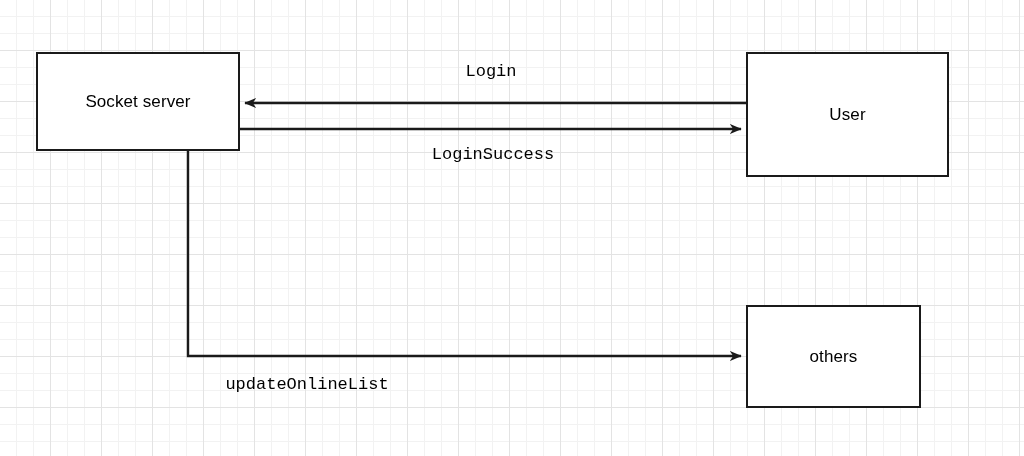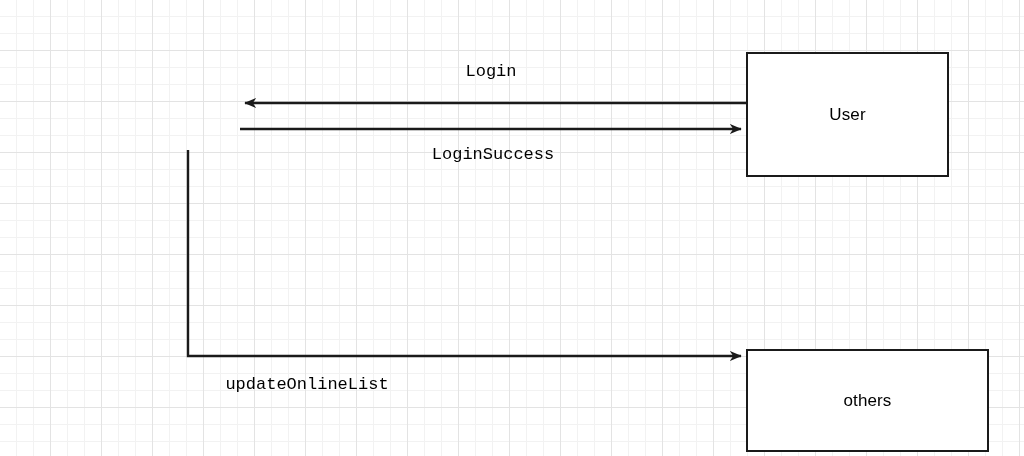--- a/index.html
+++ b/index.html
@@ -54,21 +54,21 @@
     position: absolute;
     font-family: Liberation Mono, monospace;
     font-size: 17px;
     color: #000000;
     white-space: nowrap;
     line-height: 1;
     transform: translate(-50%, -50%);
   }
   #node-socket-server { left: 36px; top: 52px; width: 204px; height: 99px; }
   #node-user         { left: 746px; top: 52px; width: 203px; height: 125px; }
-  #node-others       { left: 746px; top: 305px; width: 243px; height: 103px; margin-top: 44px; }
+  #node-others       { left: 746px; top: 305px; width: 175px; height: 103px; }
   #label-login           { left: 491px; top: 71px; }
   #label-login-success   { left: 493px; top: 154px; }
   #label-update-online   { left: 307px; top: 384px; }
 </style>
 </head>
 <body>
 
 <div id="canvas">
 
   <svg id="diagram-svg" viewBox="0 0 1024 456" xmlns="http://www.w3.org/2000/svg">
@@ -78,20 +78,23 @@
       </marker>
     </defs>
 
     <path d="M 746 103 L 245 103" fill="none" stroke="#1a1a1a" stroke-width="2.4" marker-end="url(#arrow-open-v)"></path>
 
     <path d="M 240 129 L 741 129" fill="none" stroke="#1a1a1a" stroke-width="2.4" marker-end="url(#arrow-open-v)"></path>
 
     <path d="M 188 150 L 188 356 L 741 356" fill="none" stroke="#1a1a1a" stroke-width="2.4" stroke-linejoin="miter" marker-end="url(#arrow-open-v)"></path>
   </svg>
 
+  <div class="node-box" id="node-socket-server">
+    <span class="node-label">Socket server</span>
+  </div>
 
   <div class="node-box" id="node-user">
     <span class="node-label">User</span>
   </div>
 
   <div class="node-box" id="node-others">
     <span class="node-label">others</span>
   </div>
 
   <div class="edge-label" id="label-login">Login</div>

